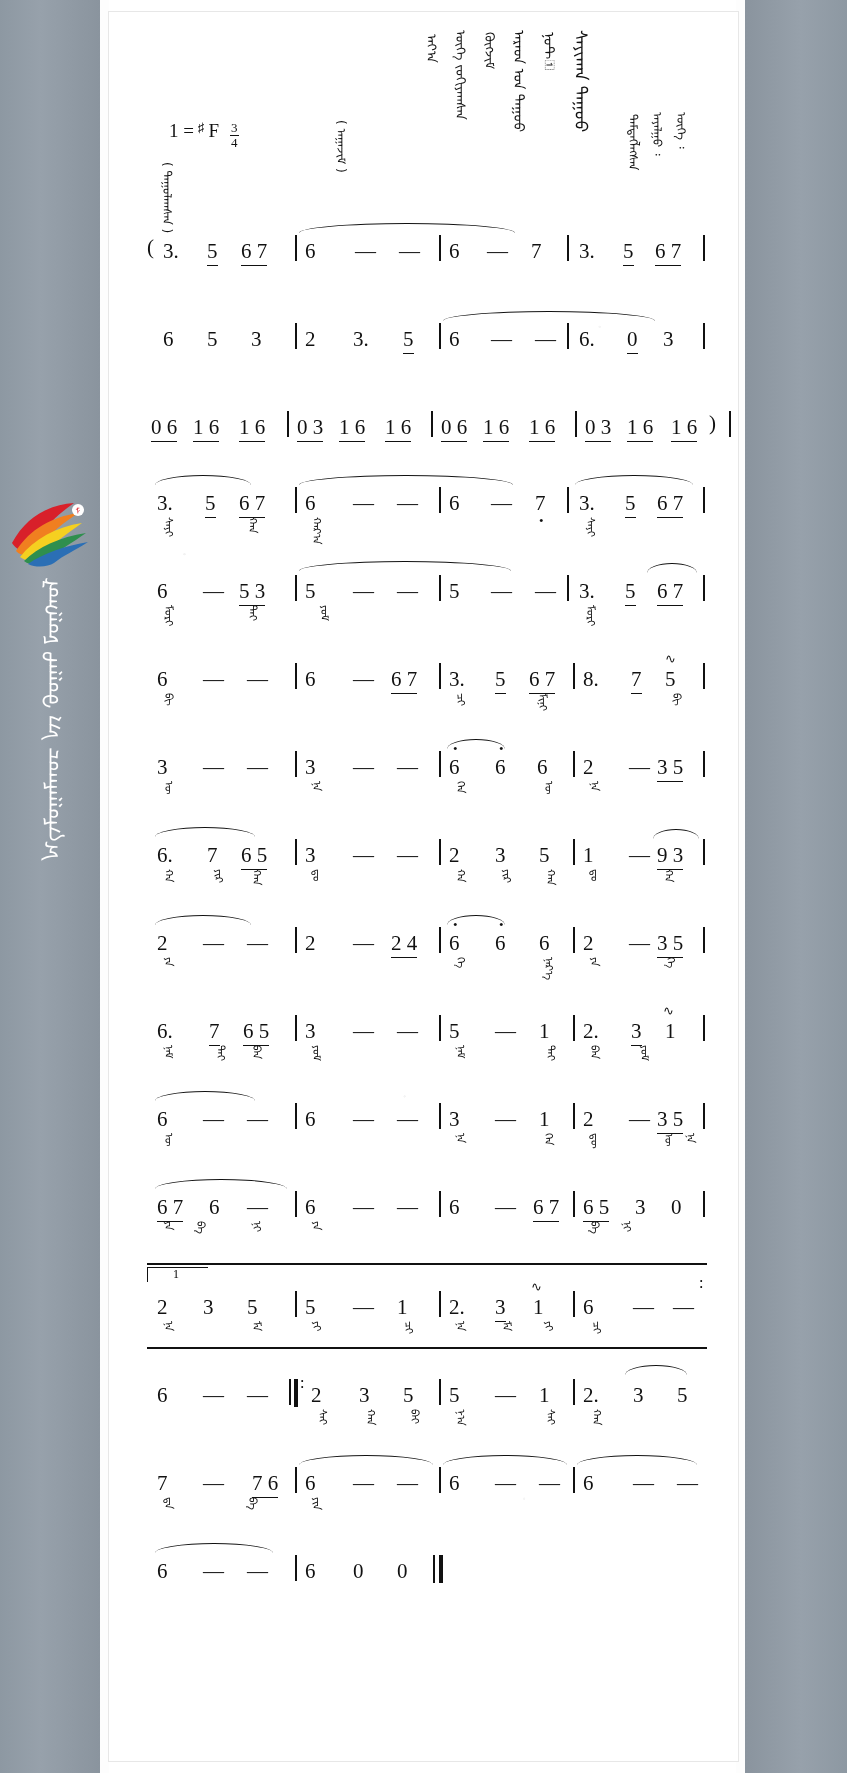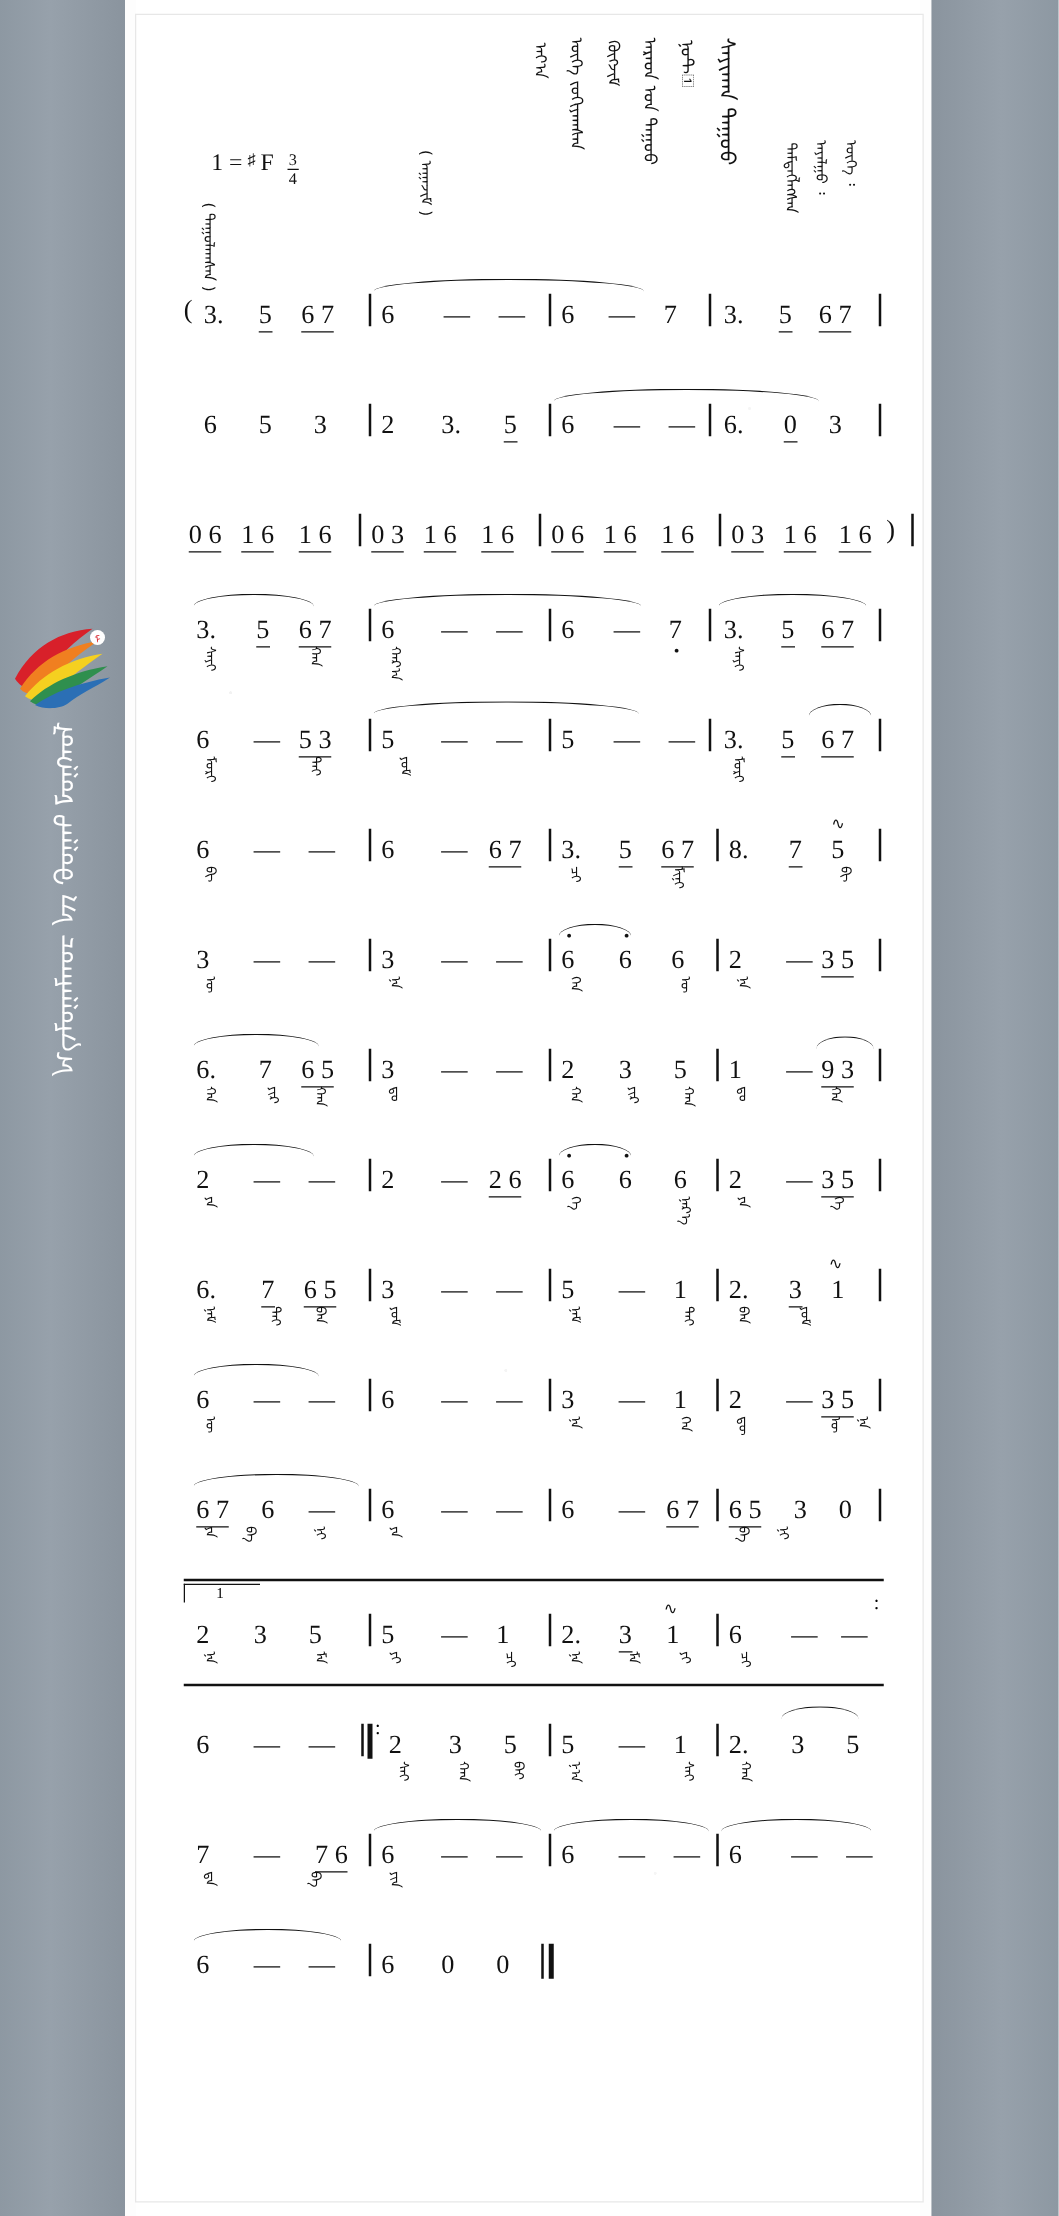--- a/index.html
+++ b/index.html
@@ -456,21 +456,21 @@
       </div>
 
       <div class="sysrow">
         <div class="slur" style="left:8px;top:6px;width:96px;"></div>
         <span class="note" style="left:10px;top:22px;">2</span>
         <span class="note" style="left:56px;top:22px;">—</span>
         <span class="note" style="left:100px;top:22px;">—</span>
         <div class="bar" style="left:148px;top:18px;"></div>
         <span class="note" style="left:158px;top:22px;">2</span>
         <span class="note" style="left:206px;top:22px;">—</span>
-        <span class="note under-pair" style="left:244px;top:22px;">2 6</span>
+        <span class="note under-pair" style="left:244px;top:22px;">2 4</span>
         <div class="bar" style="left:292px;top:18px;"></div>
         <div class="slur" style="left:300px;top:6px;width:58px;"></div>
         <span class="note" style="left:302px;top:22px;">6</span>
         <span class="dotabove" style="left:306px;top:8px;">•</span>
         <span class="note" style="left:348px;top:22px;">6</span>
         <span class="dotabove" style="left:352px;top:8px;">•</span>
         <span class="note" style="left:392px;top:22px;">6</span>
         <div class="bar" style="left:426px;top:18px;"></div>
         <span class="note" style="left:436px;top:22px;">2</span>
         <span class="note" style="left:482px;top:22px;">—</span>

